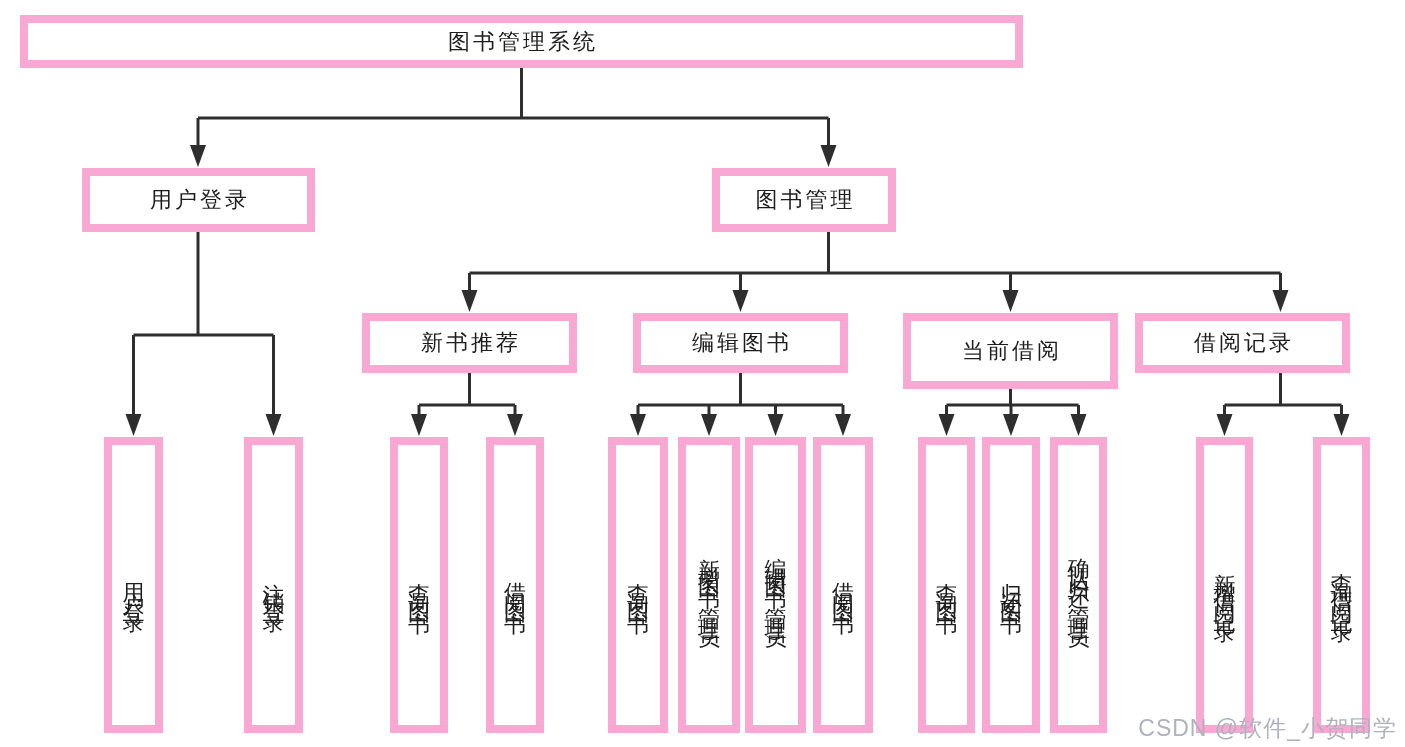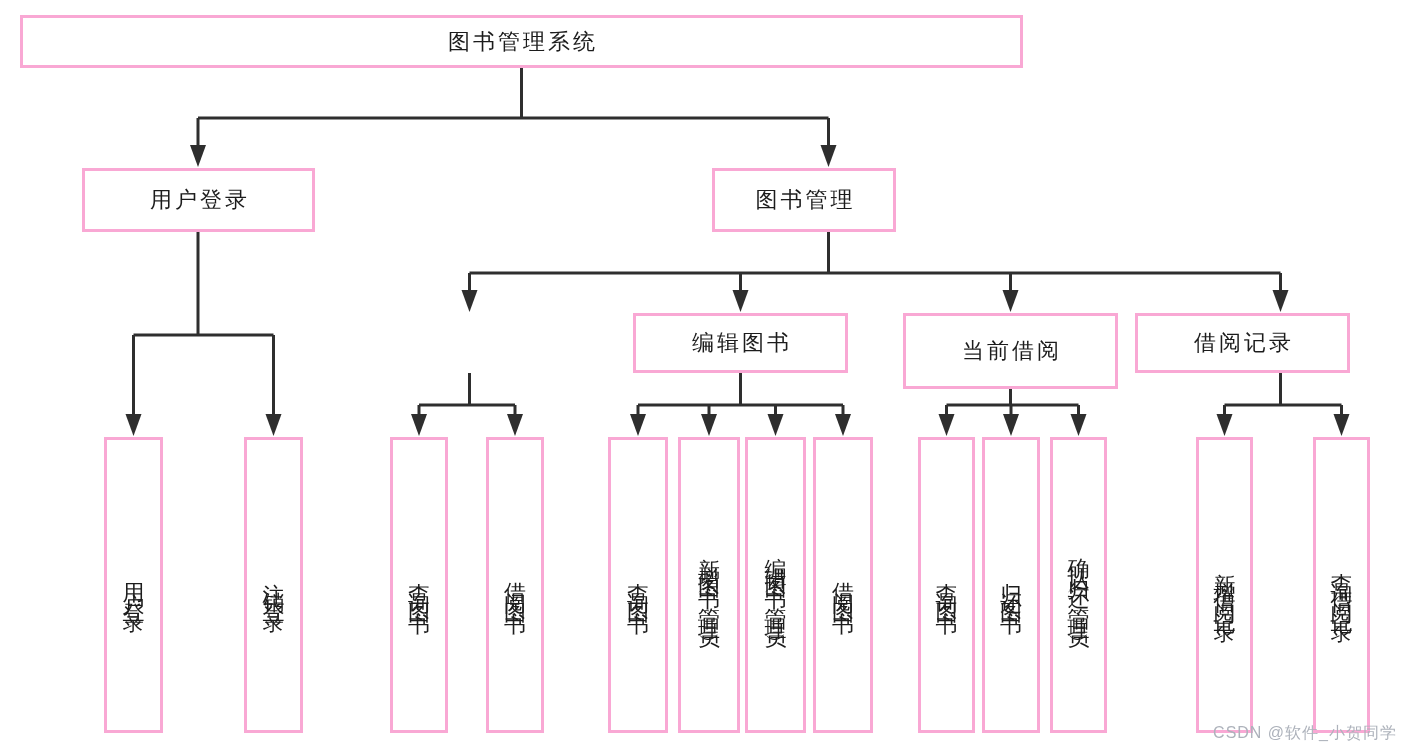--- a/index.html
+++ b/index.html
@@ -15,42 +15,42 @@
     position: absolute;
     left: 0; top: 0;
     width: 1405px; height: 747px;
     z-index: 1;
   }
   .node {
     position: absolute;
     z-index: 2;
     box-sizing: border-box;
     background: #ffffff;
-    border: 3px solid #f9a8d4;
+    border: 8px solid #f9a8d4;
     display: flex;
     align-items: center;
     justify-content: center;
     color: #1c1c1c;
     font-size: 22px;
     letter-spacing: 3px;
     white-space: nowrap;
     text-indent: 3px; 
   }
   .vert {
     writing-mode: vertical-rl;
     text-orientation: mixed;
     letter-spacing: 10px;
     text-indent: 0;
   }
   .watermark {
     position: absolute;
     right: 8px;
     bottom: 3px;
     z-index: 3;
-    font-size: 16px;
+    font-size: 23px;
     letter-spacing: 1px;
     color: #adb2bb;
   }
 </style>
 </head>
 <body>
 
 <div class="stage">
 
   <svg class="wires" viewBox="0 0 1405 747" xmlns="http://www.w3.org/2000/svg">
@@ -89,20 +89,23 @@
     <span>图书管理系统</span>
   </div>
 
   <div class="node" style="left:82px; top:168px; width:233px; height:64px">
     <span>用户登录</span>
   </div>
   <div class="node" style="left:712px; top:168px; width:184px; height:64px">
     <span>图书管理</span>
   </div>
 
+  <div class="node" style="left:362px; top:313px; width:215px; height:60px">
+    <span>新书推荐</span>
+  </div>
   <div class="node" style="left:633px; top:313px; width:215px; height:60px">
     <span>编辑图书</span>
   </div>
   <div class="node" style="left:903px; top:313px; width:215px; height:76px">
     <span>当前借阅</span>
   </div>
   <div class="node" style="left:1135px; top:313px; width:215px; height:60px">
     <span>借阅记录</span>
   </div>
 

